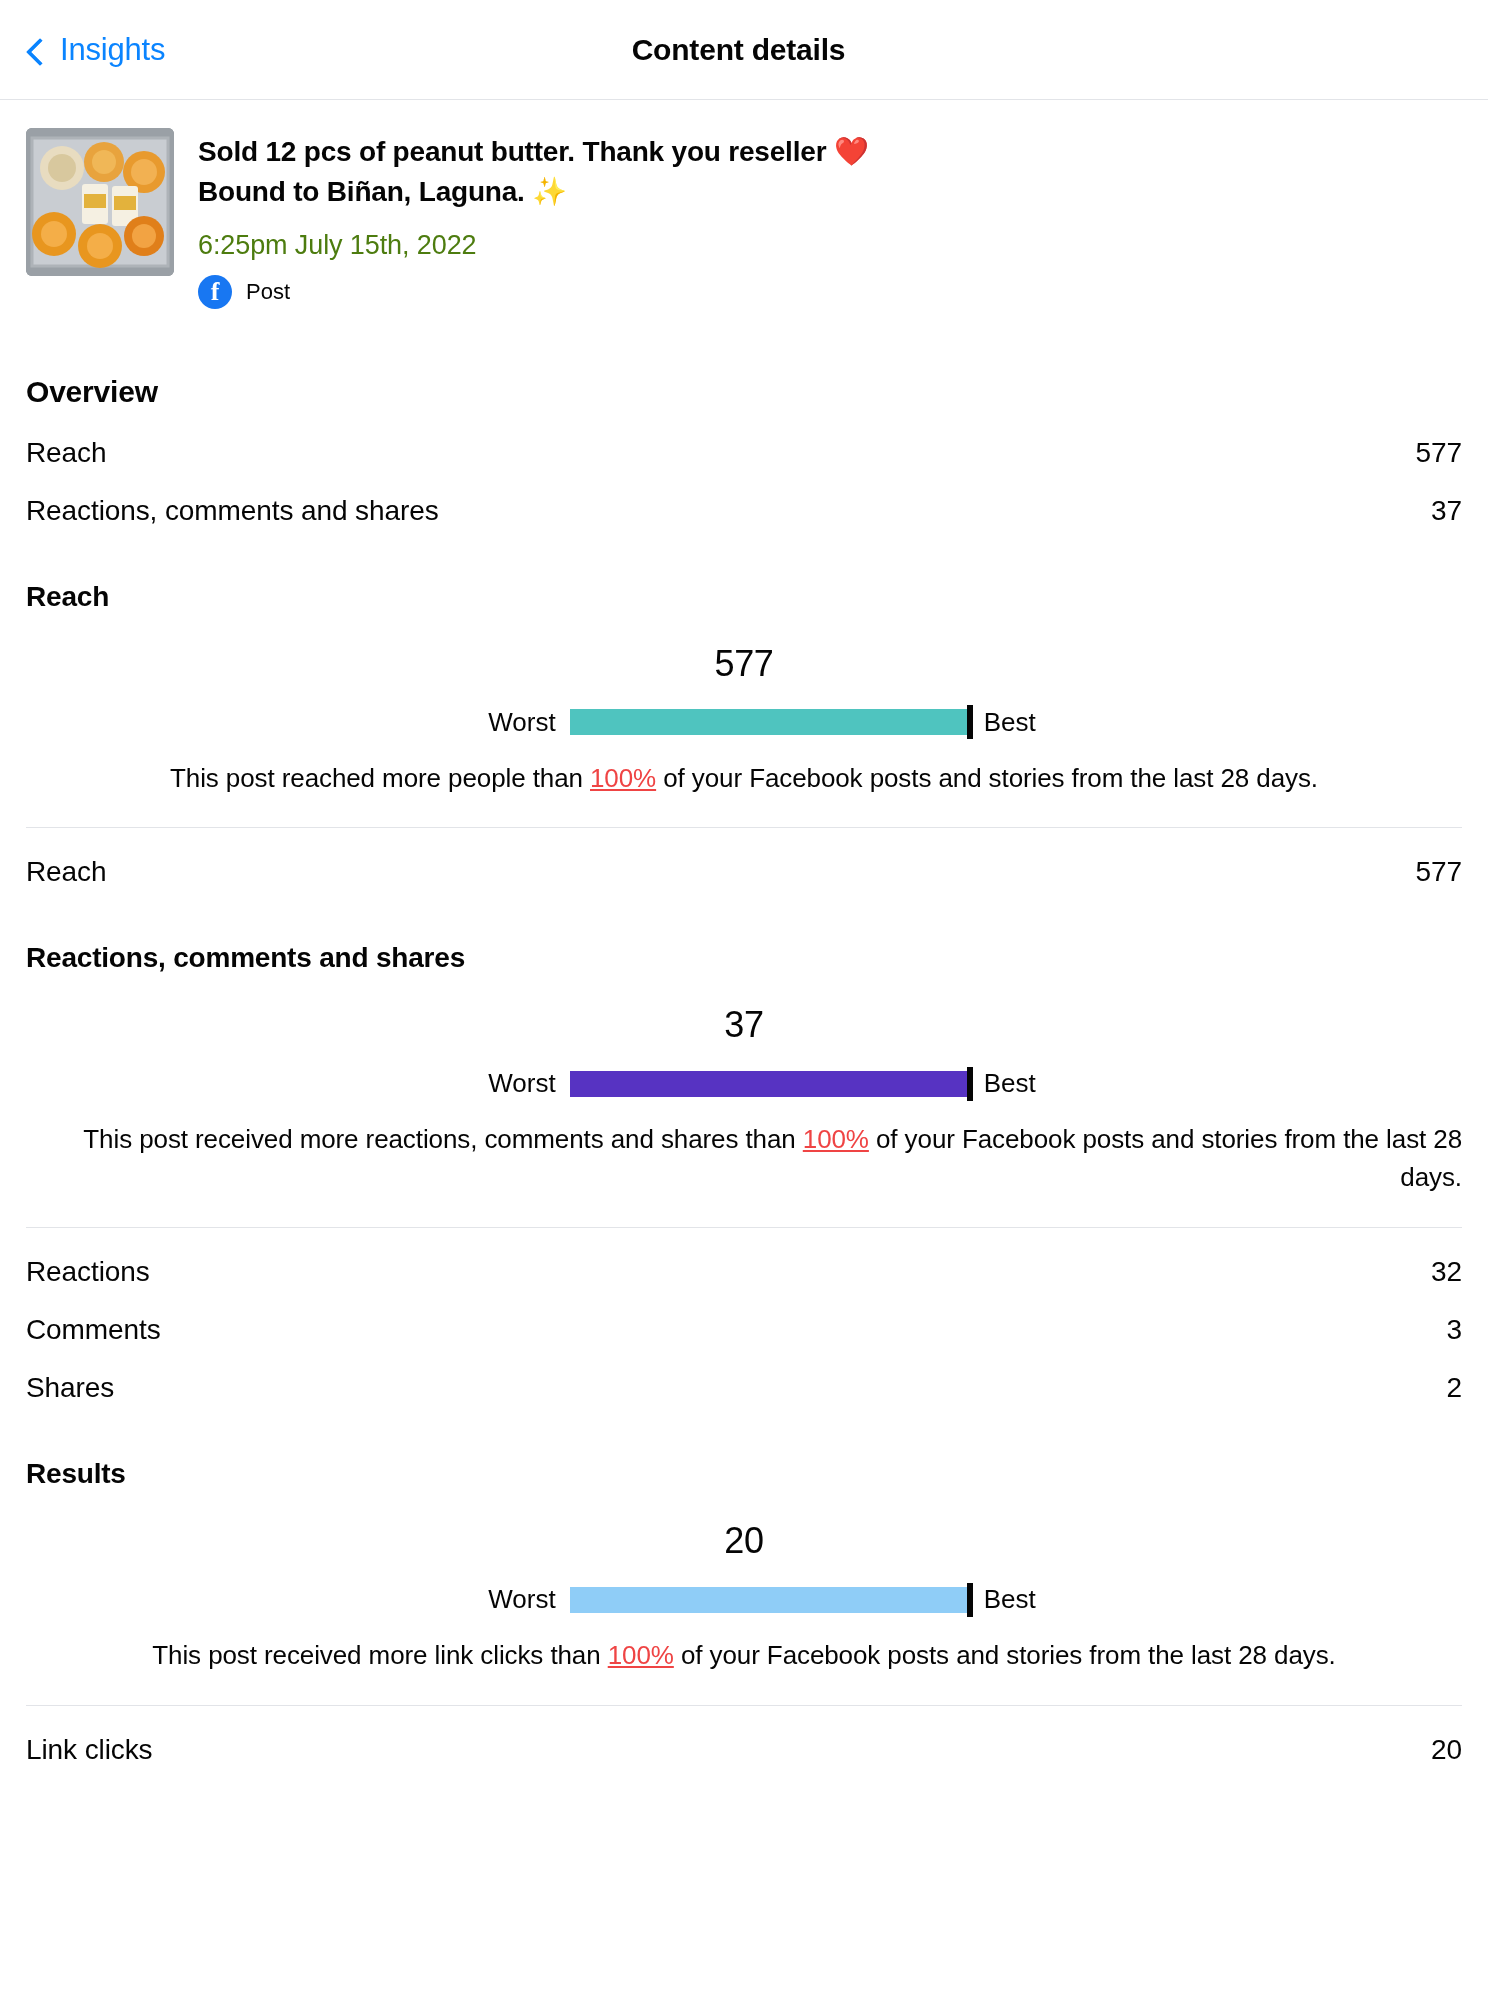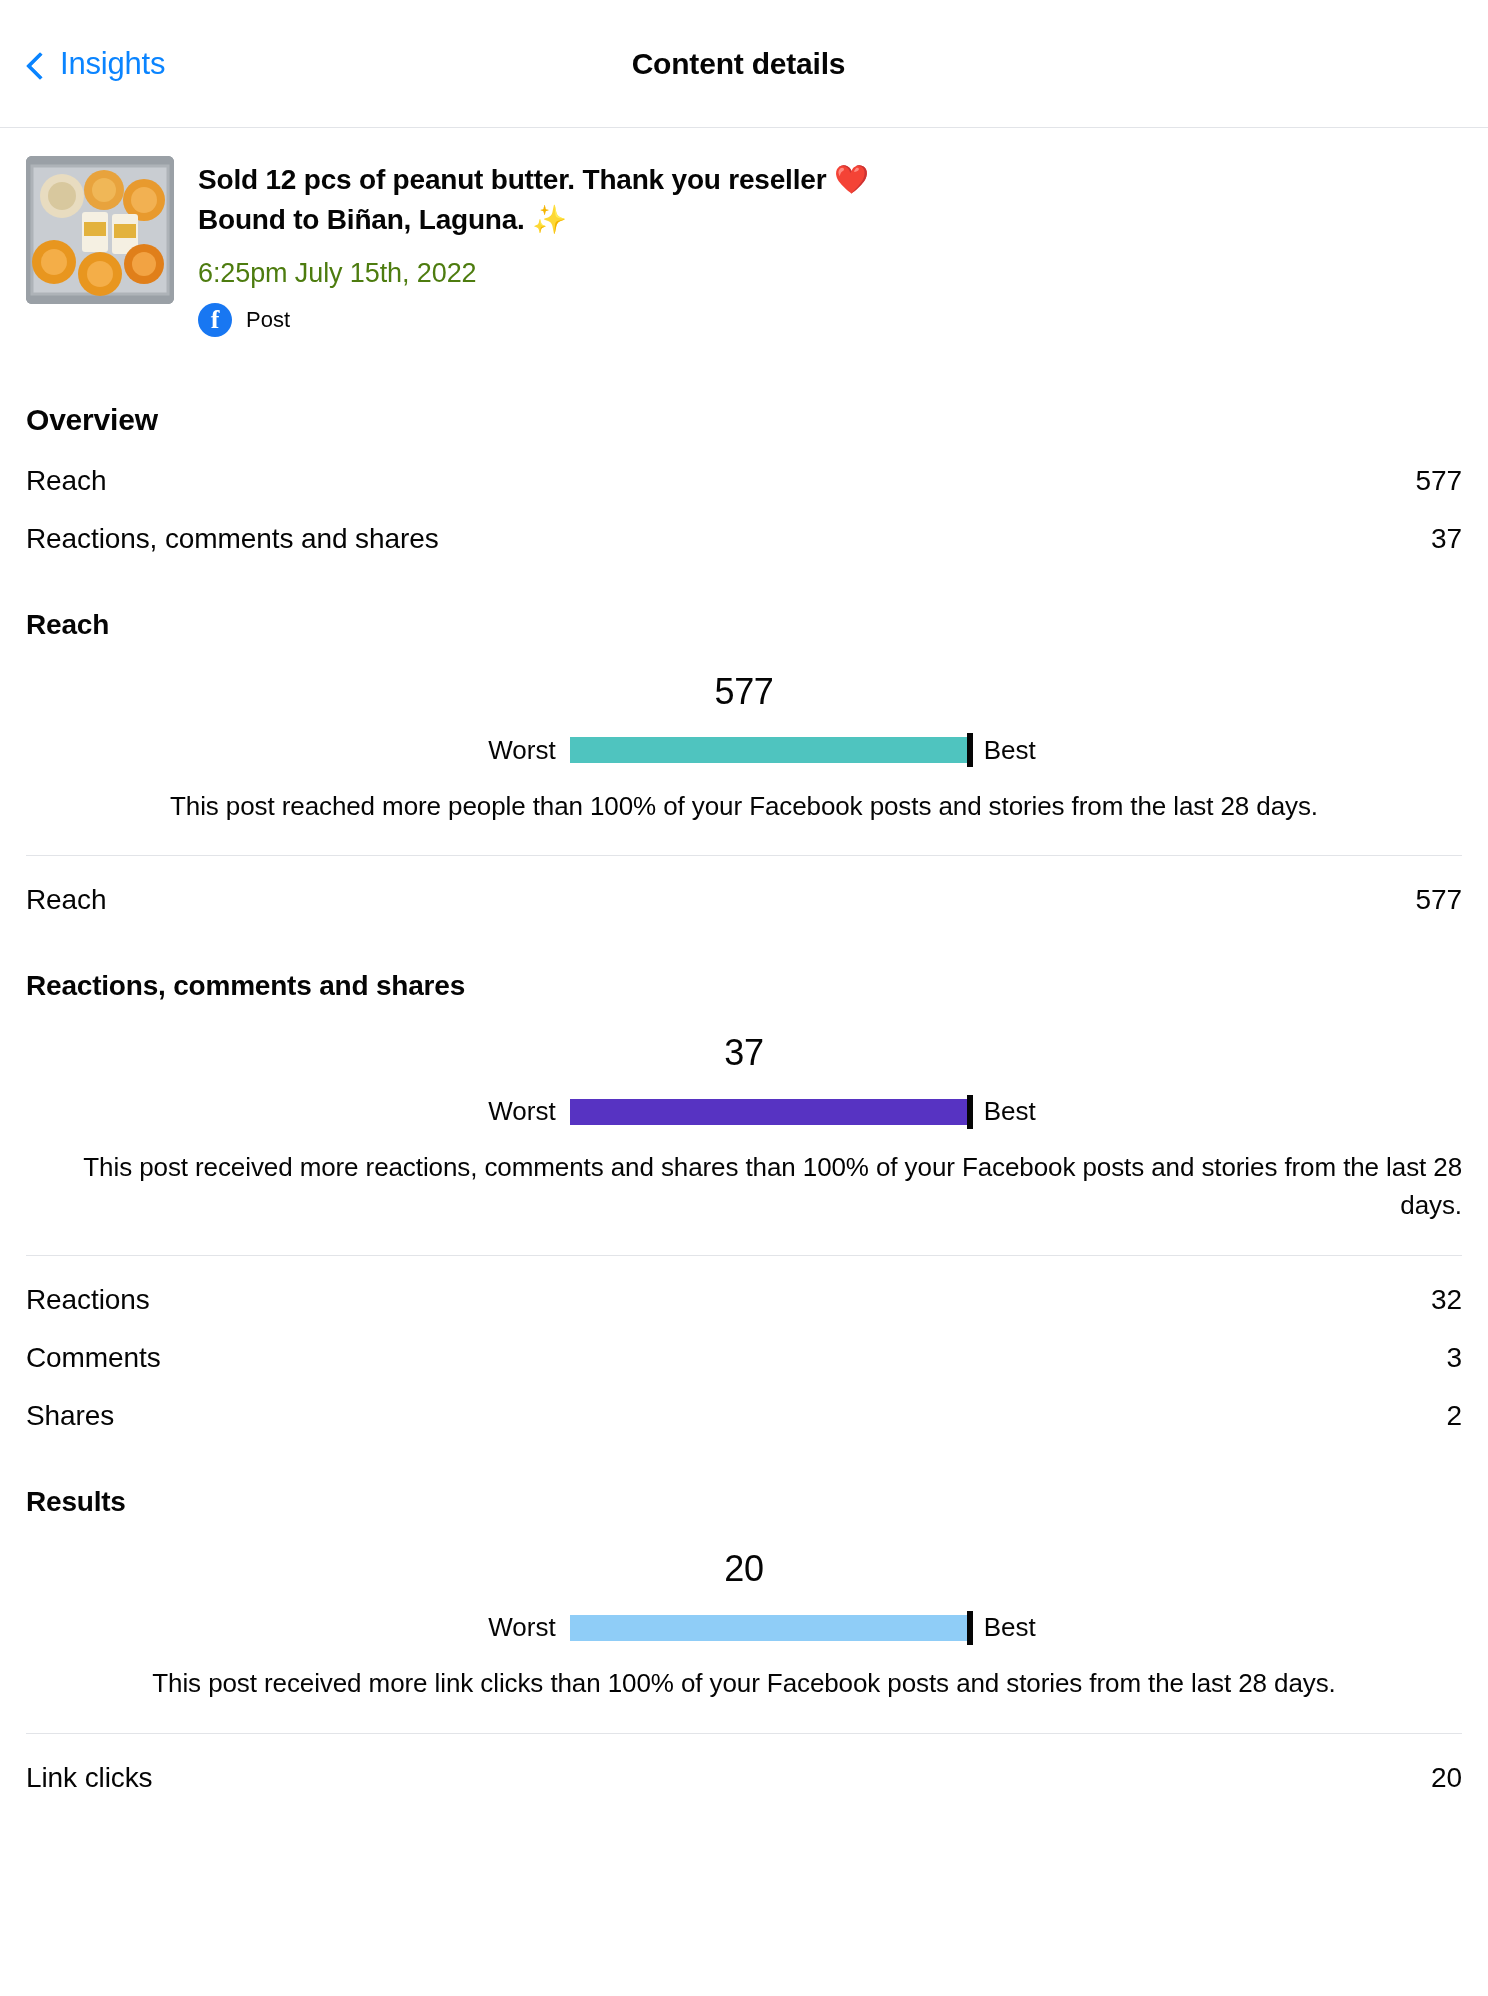--- a/index.html
+++ b/index.html
@@ -8,21 +8,21 @@
     width: 1488px;
     background: #ffffff;
     font-family: "Liberation Sans", sans-serif;
     color: #050505;
   }
   body { width: 1488px; min-height: 1996px; }
 
   
   .navbar {
     position: relative;
-    height: 128px;
+    height: 100px;
     border-bottom: 1px solid #e2e4e8;
     display: flex;
     align-items: center;
   }
   .nav-back {
     display: flex;
     align-items: center;
     gap: 14px;
     padding-left: 26px;
     cursor: pointer;
@@ -179,21 +179,21 @@
 
   .caption {
     font-size: 26px;
     line-height: 1.46;
     padding: 0 26px;
     margin-top: 22px;
     text-align: center;
     letter-spacing: -0.1px;
   }
   .caption.left { text-align: right; }
-  .pct { color: #000000; }
+  .pct { color: #ef4444; text-decoration: underline; }
 
   .divider {
     height: 1px;
     background: #e2e4e8;
     margin: 30px 26px 0 26px;
   }
 
   .spacer-lg { height: 10px; }
 </style>
 </head>

